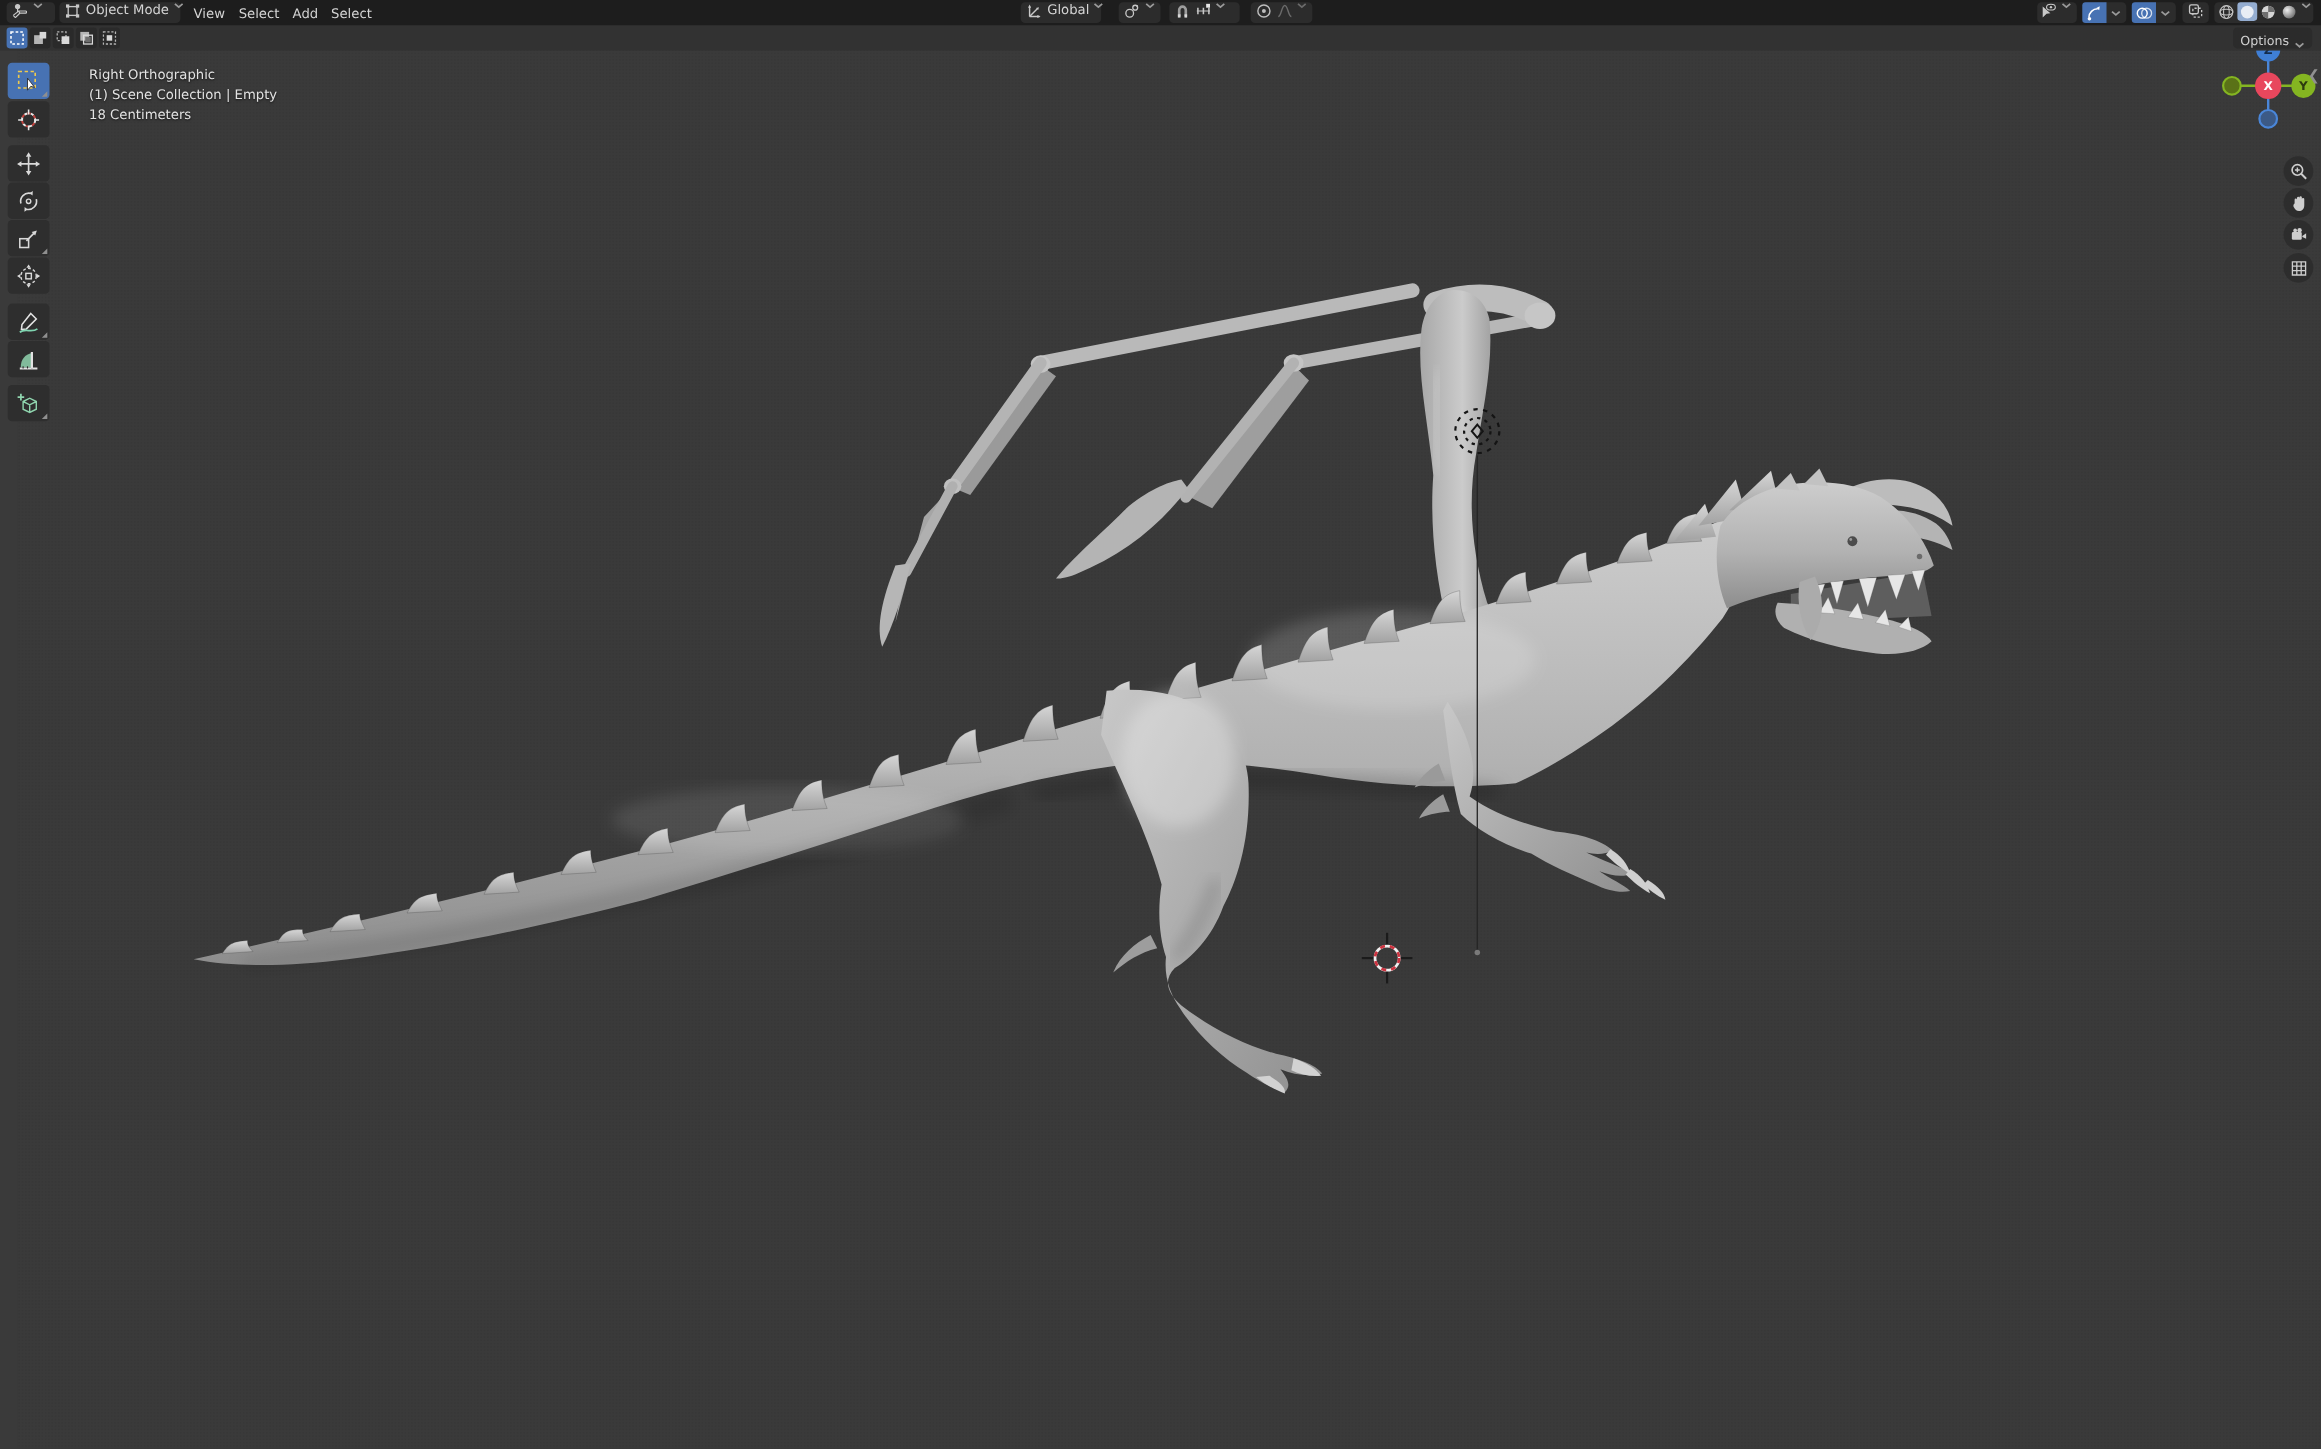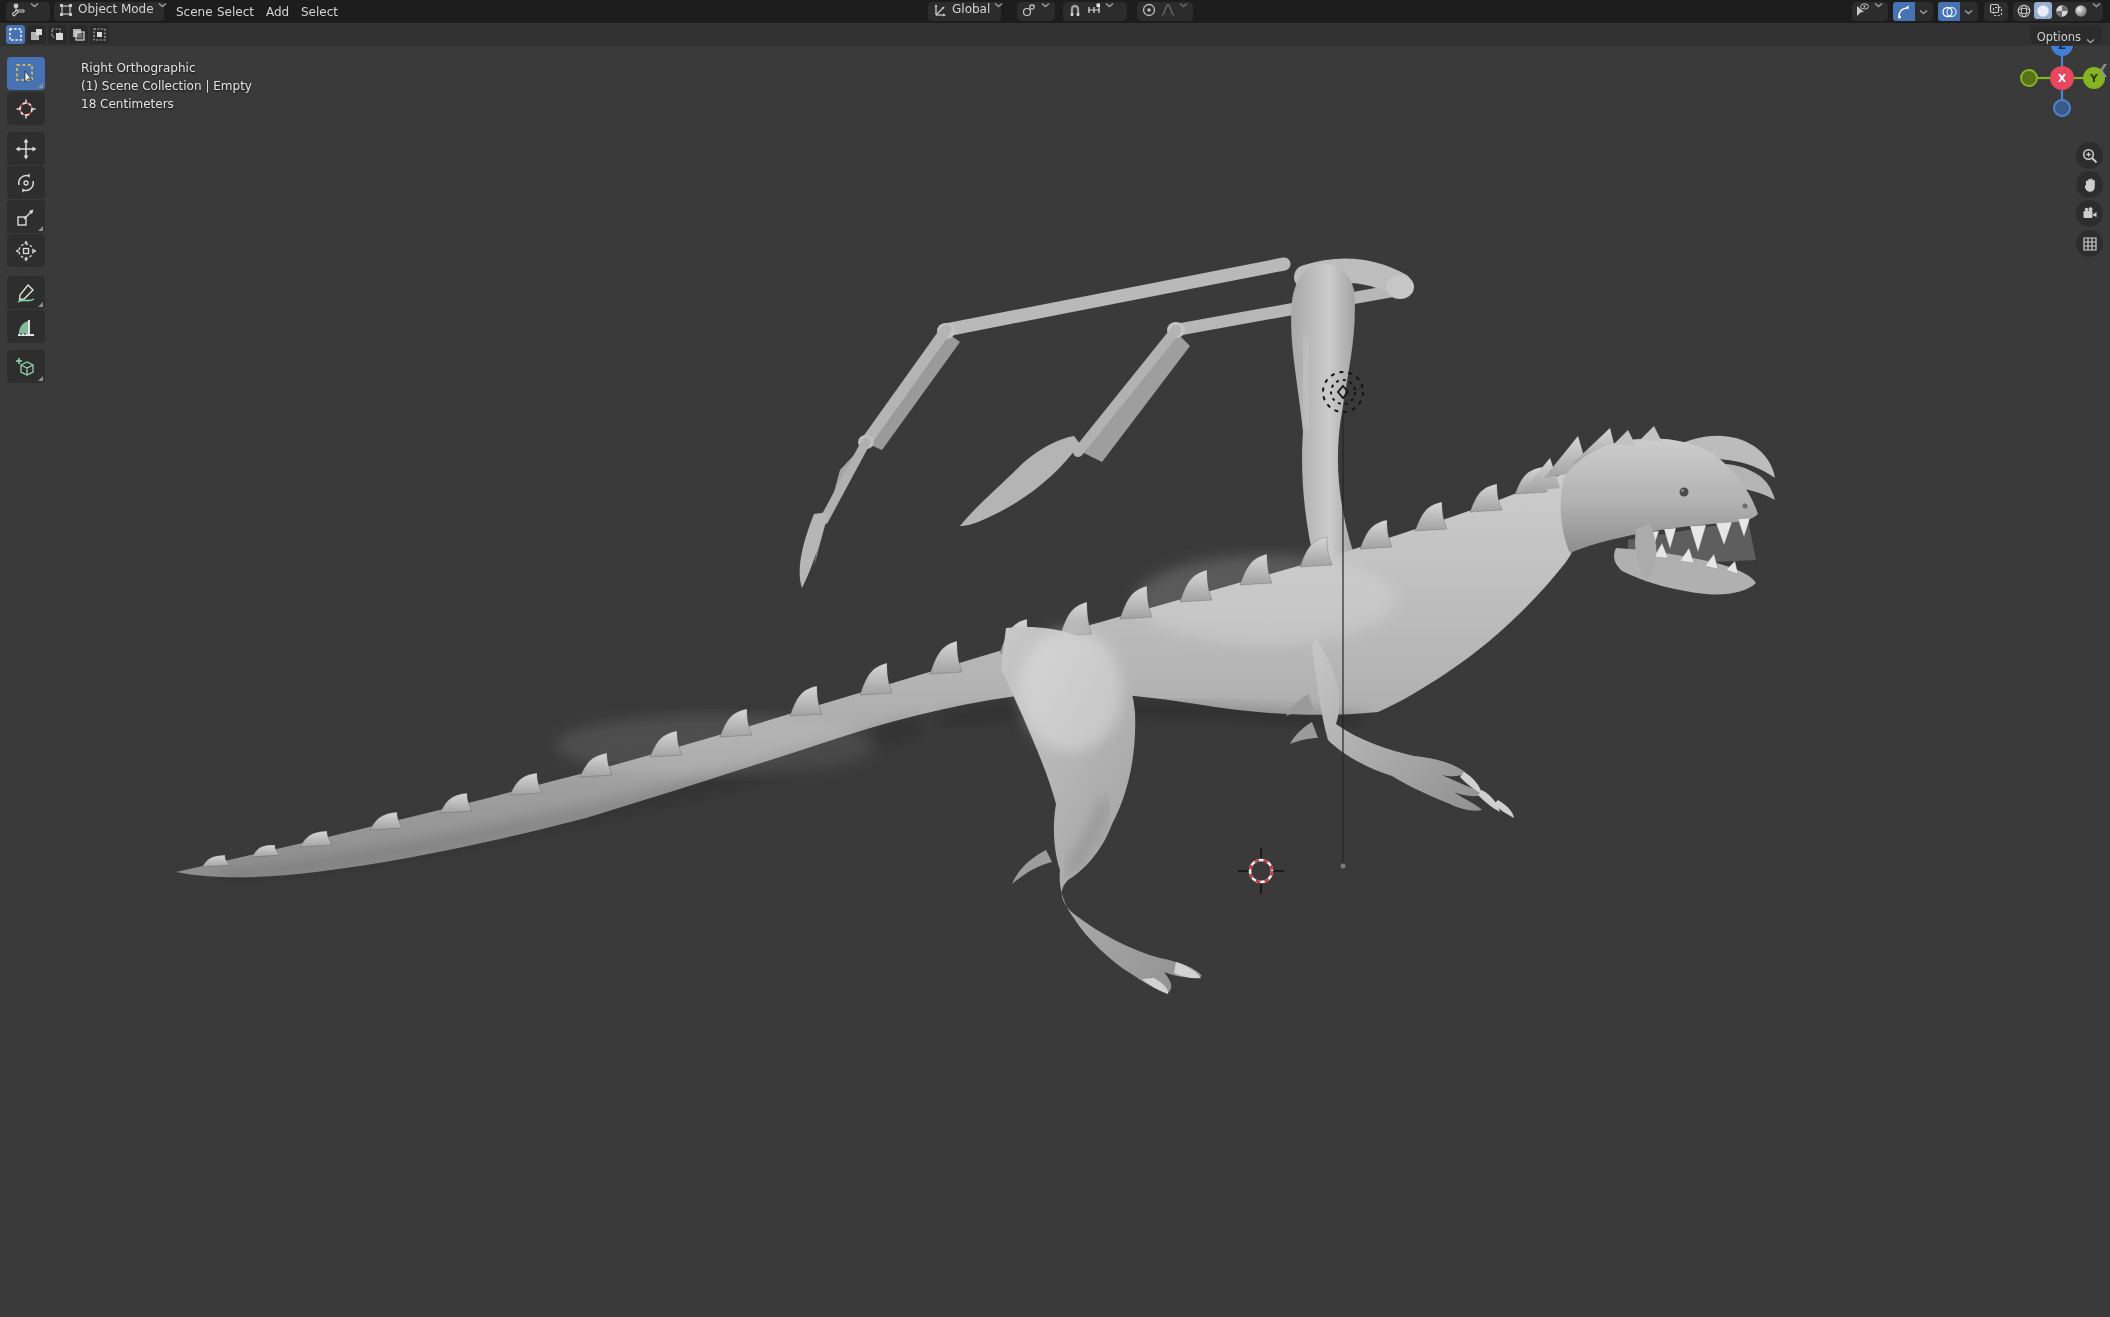--- a/index.html
+++ b/index.html
@@ -277,21 +277,21 @@
       <rect x="2" y="11" width="3" height="3" fill="#c8c8c8"></rect>
         <rect x="11" y="11" width="3" height="3" fill="#c8c8c8"></rect>
     </svg>
     <span style="white-space:nowrap;">Object Mode</span>
     <svg class="chev" viewBox="0 0 9 6">
         <polyline points="1,1.5 4.5,4.5 8,1.5"></polyline>
       </svg>
   </div>
 
   <div class="menu-item" style="left:167px;">
-    <span>Scene</span>
+    <span>View</span>
     </div>
   <div class="menu-item" style="left:208px;">
     <span>Select</span>
     </div>
   <div class="menu-item" style="left:257px;">
     <span>Add</span>
     </div>
   <div class="menu-item" style="left:292px;">
     <span>Select</span>
     </div>

